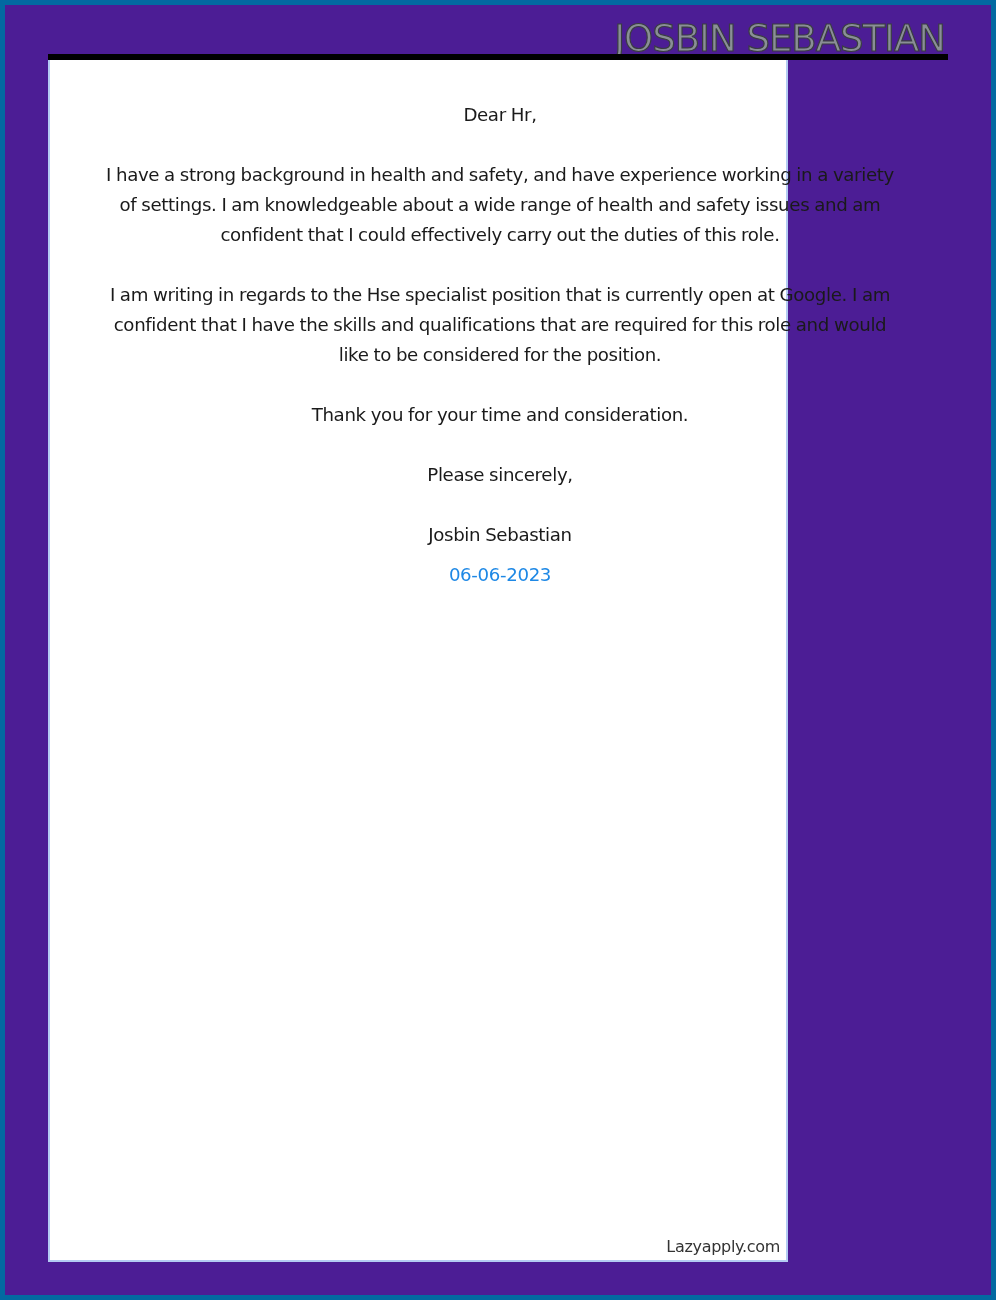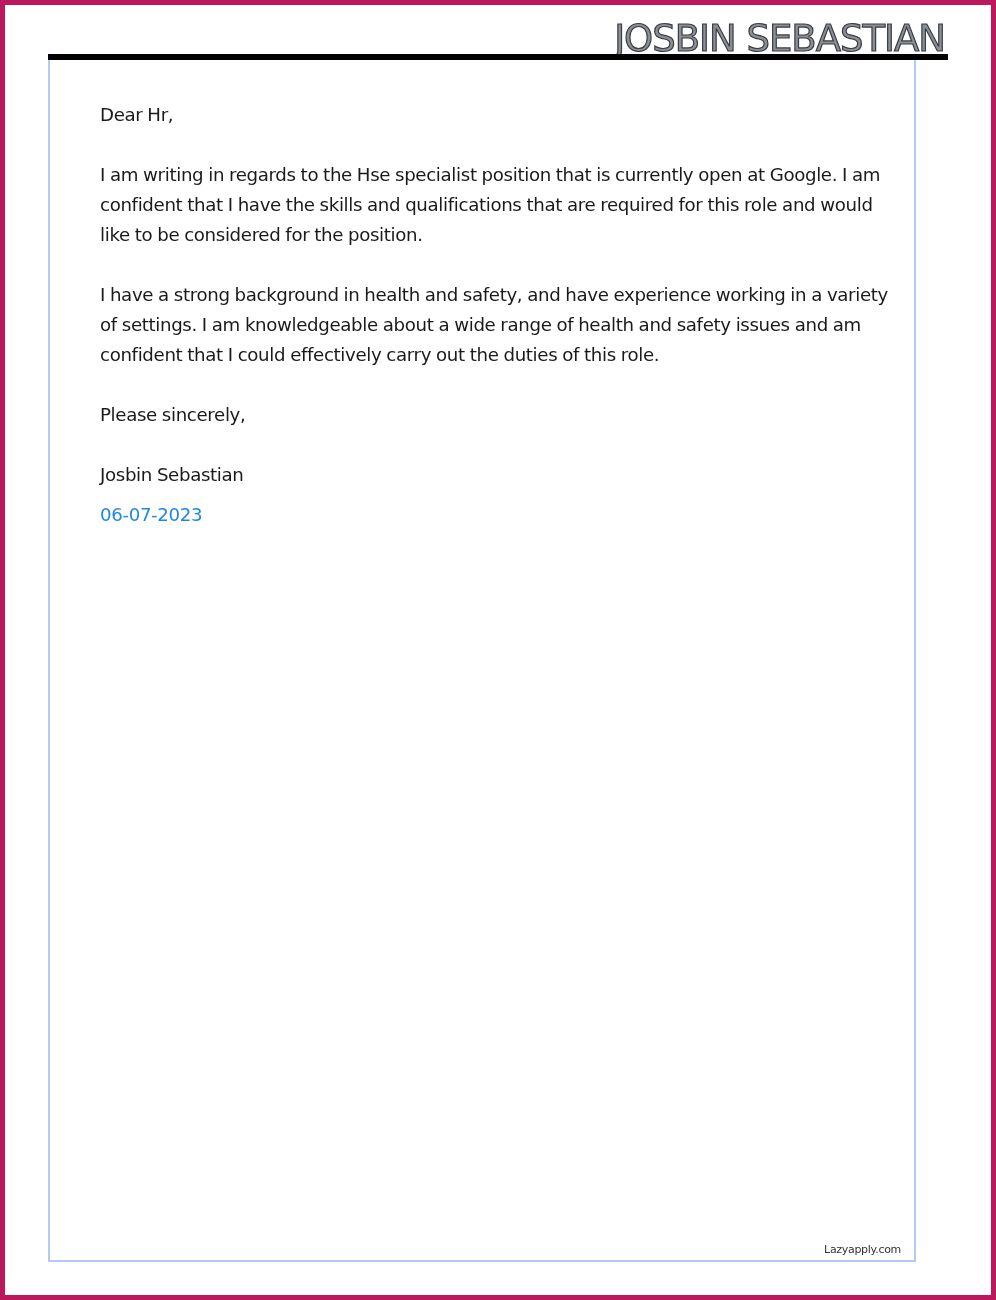--- a/index.html
+++ b/index.html
@@ -1,64 +1,66 @@
 <!DOCTYPE html>
 <html><head>
   <meta charset="utf-8">
   <style>
     * { box-sizing: border-box; margin: 0; padding: 0; }
     html, body { width: 996px; height: 1300px; overflow: hidden; background: #000; }
     .frame {
       position: absolute; left: 0; top: 0; width: 996px; height: 1300px;
-      border: 5px solid #be185d; background: #ffffff;
+      border: 5px solid #0369a1; background: #4c1d95;
     }
     .name-heading {
       position: absolute; right: 46px; top: 12px;
       font-family: "DejaVu Sans", sans-serif; font-size: 37px; font-weight: normal;
       letter-spacing: -1px;
       color: #8a8f96;
       -webkit-text-stroke: 1.2px #3a3d42;
       line-height: 44px;
       white-space: nowrap;
     }
     .top-bar {
       position: absolute; left: 43px; top: 49px; width: 900px; height: 6px;
       background: #000;
     }
     .card {
-      position: absolute; left: 43px; top: 55px; width: 868px; height: 1202px;
+      position: absolute; left: 43px; top: 55px; width: 740px; height: 1202px;
       background: #fff;
       border-left: 2px solid #b3cbf3;
       border-right: 2px solid #b3cbf3;
       border-bottom: 2px solid #b3cbf3;
+      text-align: center;
     }
     .letter {
       position: absolute; left: 50px; top: 40px; width: 800px;
       font-family: "DejaVu Sans", sans-serif; font-size: 18.2px; line-height: 30px;
       color: #1a1a1a; letter-spacing: -0.35px; word-spacing: -0.5px;
     }
     .letter p { margin: 0 0 30px 0; }
     .letter p.tight { margin-bottom: 10px; }
     .date { color: #1e88e5; }
     .watermark {
-      position: absolute; right: 13px; bottom: 4px;
-      font-family: "DejaVu Sans", sans-serif; font-size: 11px; color: #333;
+      position: absolute; right: 6px; bottom: 4px;
+      font-family: "DejaVu Sans", sans-serif; font-size: 16px; color: #333;
       letter-spacing: -0.3px;
     }
   </style>
 </head>
 <body>
 
 <div class="frame">
   <div class="name-heading">JOSBIN SEBASTIAN</div>
   <div class="top-bar"></div>
   <div class="card">
     <div class="letter">
       <p>Dear Hr,</p>
+      <p>I have a strong background in health and safety, and have experience working in a variety of settings. I am knowledgeable about a wide range of health and safety issues and am confident that I could effectively carry out the duties of this role.</p>
       <p>I am writing in regards to the Hse specialist position that is currently open at Google. I am confident that I have the skills and qualifications that are required for this role and would like to be considered for the position.</p>
-      <p>I have a strong background in health and safety, and have experience working in a variety of settings. I am knowledgeable about a wide range of health and safety issues and am confident that I could effectively carry out the duties of this role.</p>
+      <p>Thank you for your time and consideration.</p>
       <p>Please sincerely,</p>
       <p class="tight">Josbin Sebastian</p>
-      <p class="date">06-07-2023</p>
+      <p class="date">06-06-2023</p>
     </div>
     <div class="watermark">Lazyapply.com</div>
   </div>
 </div>
 
 </body></html>

